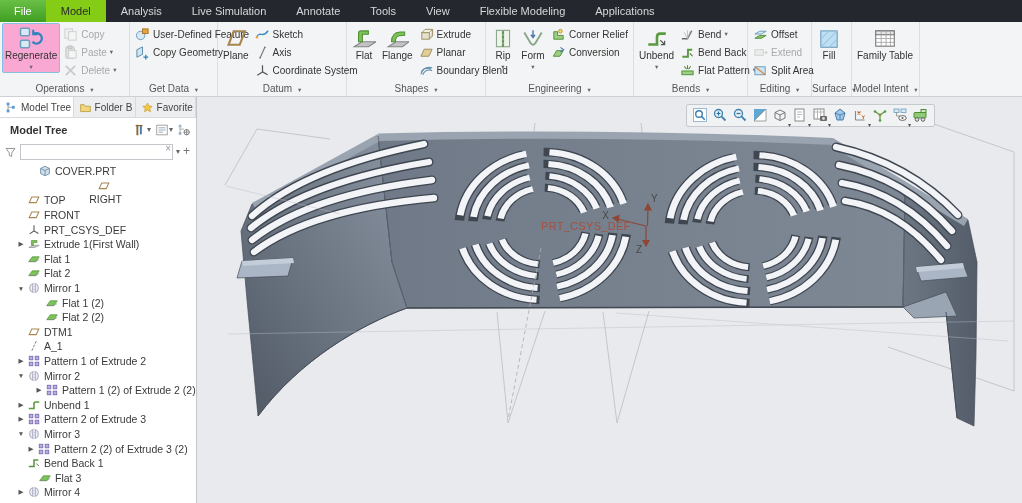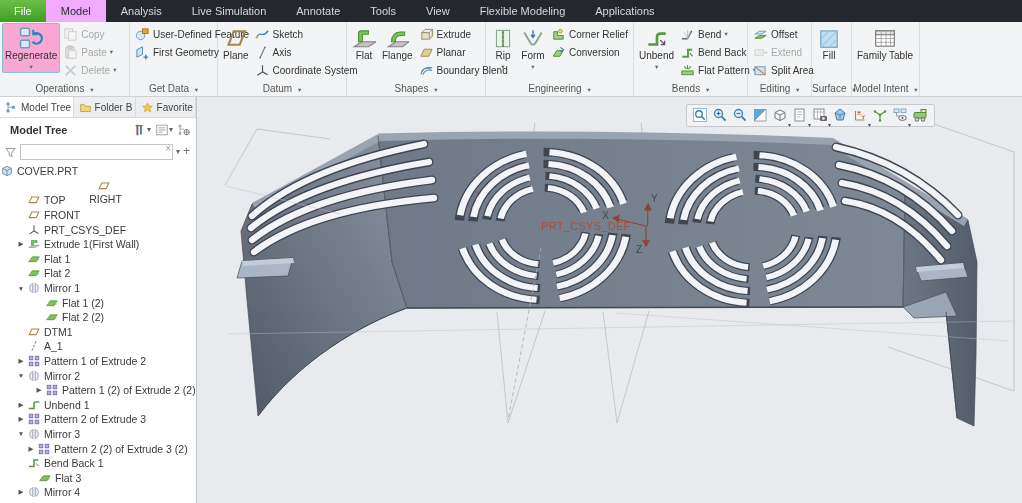--- a/index.html
+++ b/index.html
@@ -4,21 +4,21 @@
 <style>
   * { margin:0; padding:0; box-sizing:border-box; }
   html,body { width:1022px; height:503px; overflow:hidden;
     font-family:"Liberation Sans","DejaVu Sans",sans-serif; background:#e8eaee; }
   #app { width:1022px; height:503px; display:flex; flex-direction:column; }
 
   
   #tab-bar { height:22px; background:#24282e; display:flex; align-items:stretch; flex:none; }
   .tab { display:flex; align-items:center; padding:0 15px; font-size:11px; color:#d6d8da; cursor:default; white-space:nowrap; }
   .tab.file { background:linear-gradient(#6abf47,#3f9e22); color:#fff; padding:0 14px; }
-  .tab.active { background:#f0abfc; color:#2c2c2c; }
+  .tab.active { background:#84cc16; color:#2c2c2c; }
 
   
   #ribbon { height:75px; background:#f3f4f5; border-bottom:1px solid #cdd0d4; display:flex; flex:none; }
   .rgroup { border-right:1px solid #dcdee1; display:flex; flex-direction:column; flex:none; }
   .rgroup-body { flex:1; display:flex; align-items:flex-start; padding:1px 2px 0 2px; }
   .rgroup-label { height:13px; font-size:10px; color:#555; text-align:center; line-height:11px; white-space:nowrap; }
   .rgroup-label .dd { font-size:6.5px; }
   .big-btn { display:flex; flex-direction:column; align-items:center; padding:2px 2px 0;
     font-size:10px; color:#333; text-align:center; line-height:11px; border:1px solid transparent; border-radius:2px; cursor:default; }
   .big-btn .icon { width:24px; height:24px; flex:none; }
@@ -128,21 +128,21 @@
                   <circle cx="6" cy="9" r="4.5" fill="#d8e9f5" stroke="#6d9cbd"></circle>
                   <rect x="8" y="2" width="6" height="5" fill="#e8a33d" stroke="#a8762a"></rect>
                 </svg></span>
               <span>User-Defined Feature</span>
             </div>
             <div class="sm-btn">
               <span class="icon"><svg viewBox="0 0 16 16" width="15" height="15">
                   <path d="M2 13 L2 5 L8 2 L8 10 Z" fill="#cfe3f0" stroke="#5b89a8"></path>
                   <path d="M9 13 L14 13 M11.5 10.5 L11.5 15.5" stroke="#2f84c0" stroke-width="1.4"></path>
                 </svg></span>
-              <span>First Geometry</span>
+              <span>Copy Geometry</span>
             </div>
           </div>
         </div>
         <div class="rgroup-label"><span>Get Data</span> <span class="dd">▾</span></div>
       </div>
       <div class="rgroup" style="width: 129px;">
         <div class="rgroup-body">
           <div class="big-btn">
             <span class="icon"><svg viewBox="0 0 16 16" width="24" height="24">
                 <path d="M3 12.5 L6.5 3.5 L14 3.5 L10.5 12.5 Z" fill="none" stroke="#a8874f" stroke-width="1.4"></path>
@@ -405,21 +405,21 @@
                 <path d="M2.5 3 L13.5 3 L9.5 8.5 L9.5 13 L6.5 11.5 L6.5 8.5 Z" fill="none" stroke="#8a8a8a" stroke-width="1.1"></path>
               </svg></span></span>
         <span class="filter-box">
           <input type="text" placeholder="" style="">
           <span class="clear-x">×</span>
         </span>
         <span class="mini">▾</span>
         <span class="plus">+</span>
       </div>
       <div id="tree-body">
-          <div class="trow" style="">
+          <div class="trow" style=" margin-left: 38px;">
             <span class="ticon"><svg viewBox="0 0 16 16" width="14" height="14">
                 <path d="M3 5 L8 2.5 L13 5 L13 11 L8 13.5 L3 11 Z" fill="#cfe0ec" stroke="#6d8ca3"></path>
                 <path d="M3 5 L8 7.5 L13 5 M8 7.5 L8 13.5" fill="none" stroke="#6d8ca3"></path>
               </svg></span>
             <span>COVER.PRT</span>
           </div>
           <div class="trow" style="padding-left: 15px; flex-direction: column;">
             <span class="expander"></span>
             <span class="ticon"><svg viewBox="0 0 16 16" width="14" height="14">
                 <path d="M2.5 11 L5.5 4.5 L13.5 4.5 L10.5 11 Z" fill="none" stroke="#a8874f" stroke-width="1.2"></path>

